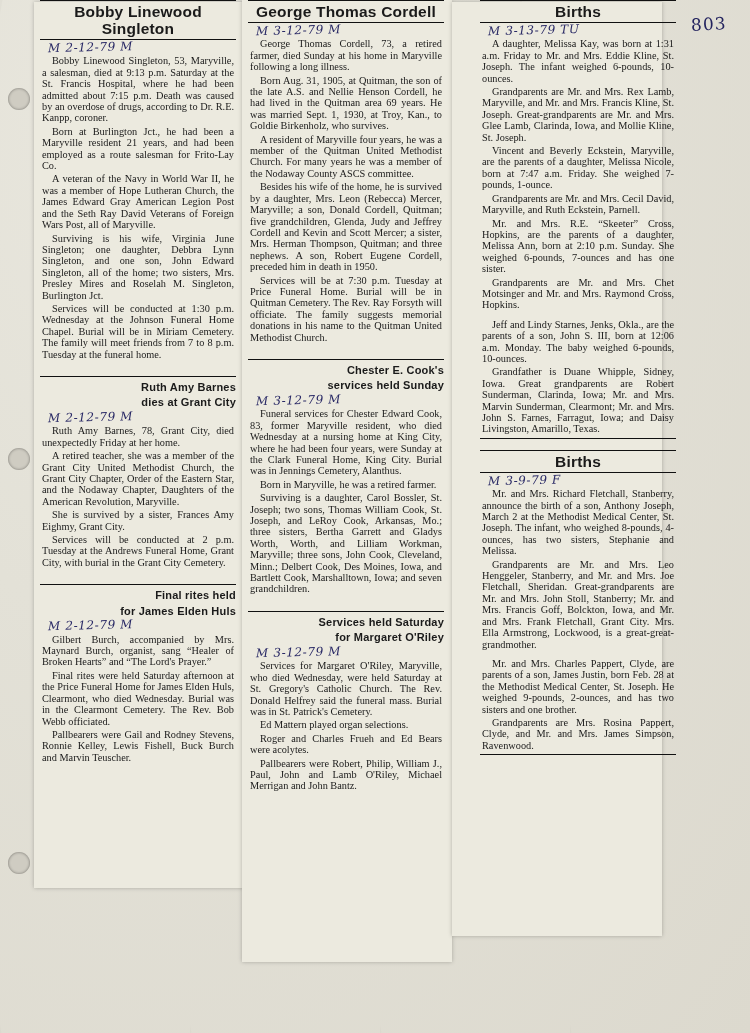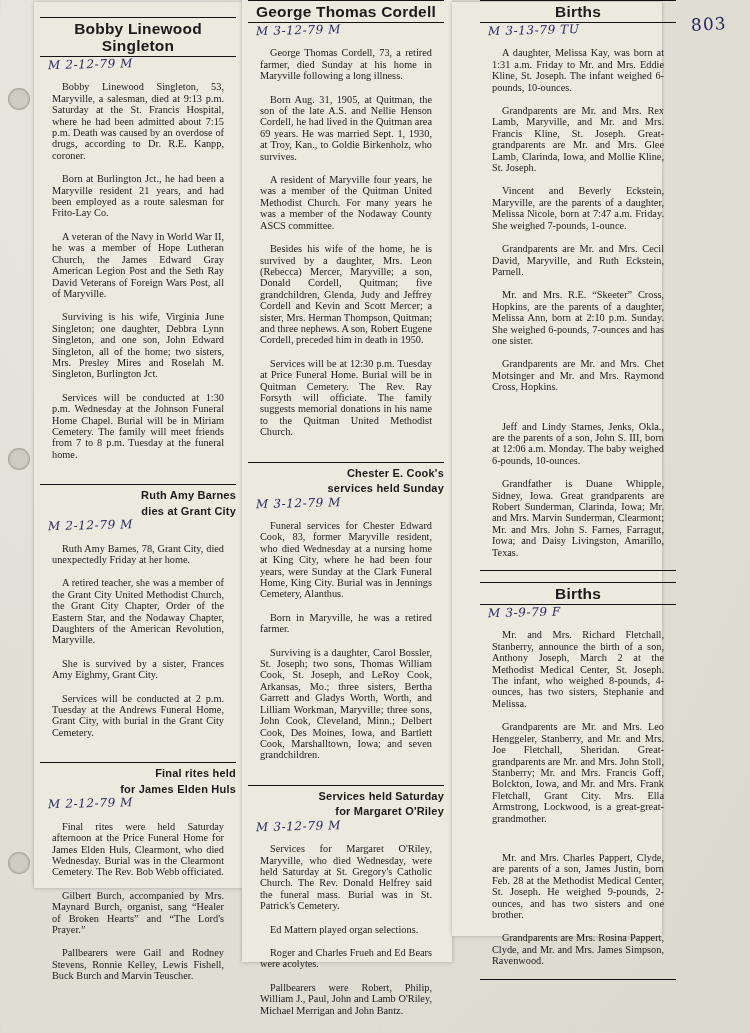--- a/index.html
+++ b/index.html
@@ -38,39 +38,39 @@
   }
 
   .col{
     position:absolute;
     top:0;
     font-size:10.3px;
     line-height:11.4px;
     text-align:justify;
     color:#1a1a1a;
   }
-  .colA{left:40px;top:17px;width:196px;}
+  .colA{left:40px;top:0;width:196px;}
   .colB{left:248px;top:0;width:196px;}
   .colC{left:480px;top:0;width:196px;}
 
   .rule-top{border-top:1.6px solid #111;margin:0 0 3px 0;}
   .rule-bot{border-bottom:1.6px solid #111;margin:3px 0 0 0;}
 
   .headline{
     font-family:"Liberation Sans", sans-serif;
     font-weight:bold;
     text-align:center;
     font-size:14px;
     line-height:15px;
     letter-spacing:.2px;
     margin:2px 0 1px 0;
   }
   .headline.left{text-align:right;font-size:11px;line-height:13.5px;}
   .headline.big{font-size:15.5px;}
-  p{margin:12px;text-indent:10px;}
+  p{margin:2px;text-indent:10px;}
   .gap{height:7px;}
   .gap-s{height:4px;}
   .art{margin-bottom:4px;}
 
   
   .hand{
     font-family:"DejaVu Serif", serif;
     font-style:italic;
     font-size:12px;
     color:#2a2a66;
@@ -132,38 +132,38 @@
       <p>Services will be conducted at 2 p.m. Tuesday at the Andrews Funeral Home, Grant City, with burial in the Grant City Cemetery.</p>
     </div>
 
     <div class="gap"></div>
 
     <div class="art">
       <div class="sep"></div>
       <div class="headline left">Final rites held</div>
       <div class="headline left">for James Elden Huls</div>
       <span class="hand">M 2-12-79 M</span>
+      <p>Gilbert Burch, accompanied by Mrs. Maynard Burch, organist, sang “Healer of Broken Hearts” and “The Lord's Prayer.”</p>
       <p>Final rites were held Saturday afternoon at the Price Funeral Home for James Elden Huls, Clearmont, who died Wednesday. Burial was in the Clearmont Cemetery. The Rev. Bob Webb officiated.</p>
-      <p>Gilbert Burch, accompanied by Mrs. Maynard Burch, organist, sang “Healer of Broken Hearts” and “The Lord's Prayer.”</p>
       <p>Pallbearers were Gail and Rodney Stevens, Ronnie Kelley, Lewis Fishell, Buck Burch and Marvin Teuscher.</p>
     </div>
   </div>
 
   <div class="col colB">
 
     <div class="art">
       <div class="rule-top"></div>
       <div class="headline big">George Thomas Cordell</div>
       <div class="rule-bot"></div>
       <span class="hand">M 3-12-79 M</span>
       <p>George Thomas Cordell, 73, a retired farmer, died Sunday at his home in Maryville following a long illness.</p>
       <p>Born Aug. 31, 1905, at Quitman, the son of the late A.S. and Nellie Henson Cordell, he had lived in the Quitman area 69 years. He was married Sept. 1, 1930, at Troy, Kan., to Goldie Birkenholz, who survives.</p>
       <p>A resident of Maryville four years, he was a member of the Quitman United Methodist Church. For many years he was a member of the Nodaway County ASCS committee.</p>
       <p>Besides his wife of the home, he is survived by a daughter, Mrs. Leon (Rebecca) Mercer, Maryville; a son, Donald Cordell, Quitman; five grandchildren, Glenda, Judy and Jeffrey Cordell and Kevin and Scott Mercer; a sister, Mrs. Herman Thompson, Quitman; and three nephews. A son, Robert Eugene Cordell, preceded him in death in 1950.</p>
-      <p>Services will be at 12:30 p.m. Tuesday at Price Funeral Home. Burial will be in Quitman Cemetery. The Rev. Ray Forsyth will officiate. The family suggests memorial donations in his name to the Quitman United Methodist Church.</p>
+      <p>Services will be at 7:30 p.m. Tuesday at Price Funeral Home. Burial will be in Quitman Cemetery. The Rev. Ray Forsyth will officiate. The family suggests memorial donations in his name to the Quitman United Methodist Church.</p>
     </div>
 
     <div class="gap"></div>
 
     <div class="art">
       <div class="sep"></div>
       <div class="headline left">Chester E. Cook's</div>
       <div class="headline left">services held Sunday</div>
       <span class="hand">M 3-12-79 M</span>
       <p>Funeral services for Chester Edward Cook, 83, former Maryville resident, who died Wednesday at a nursing home at King City, where he had been four years, were Sunday at the Clark Funeral Home, King City. Burial was in Jennings Cemetery, Alanthus.</p>

